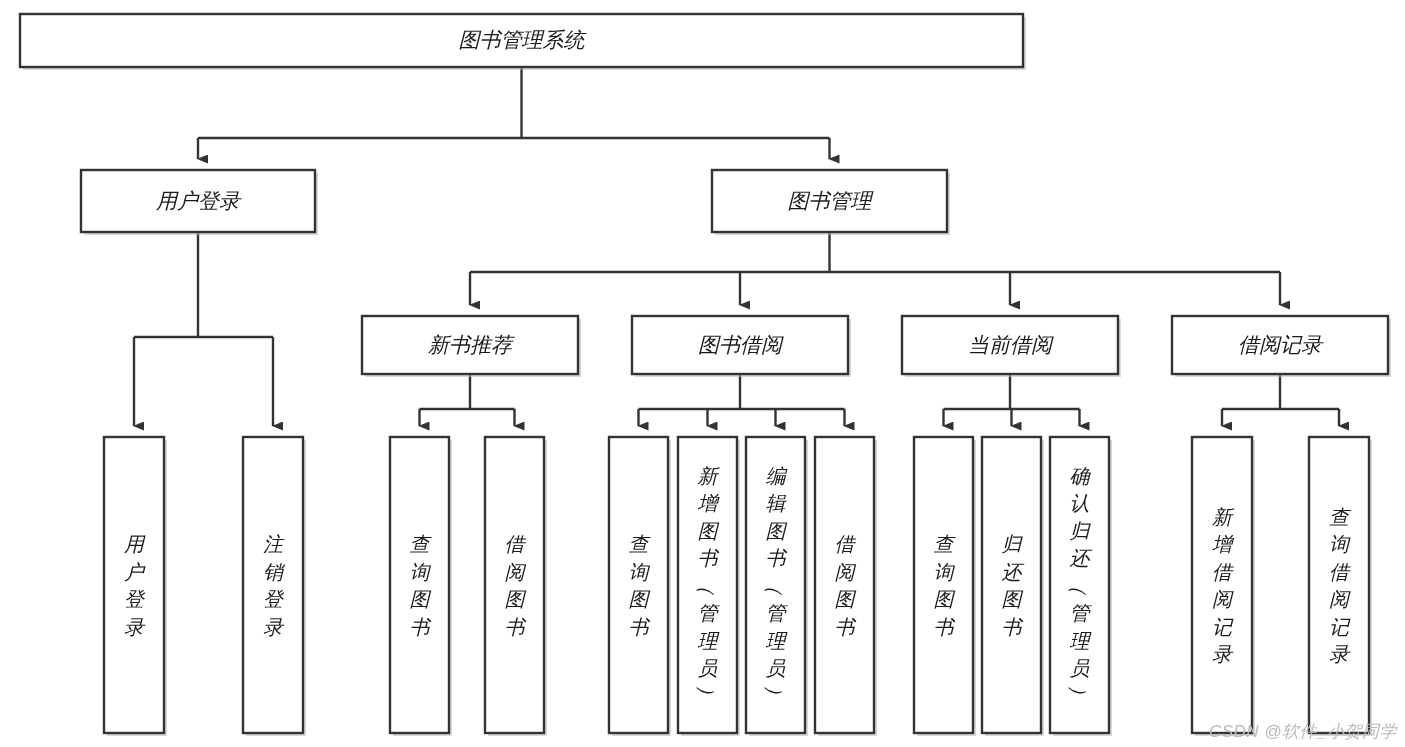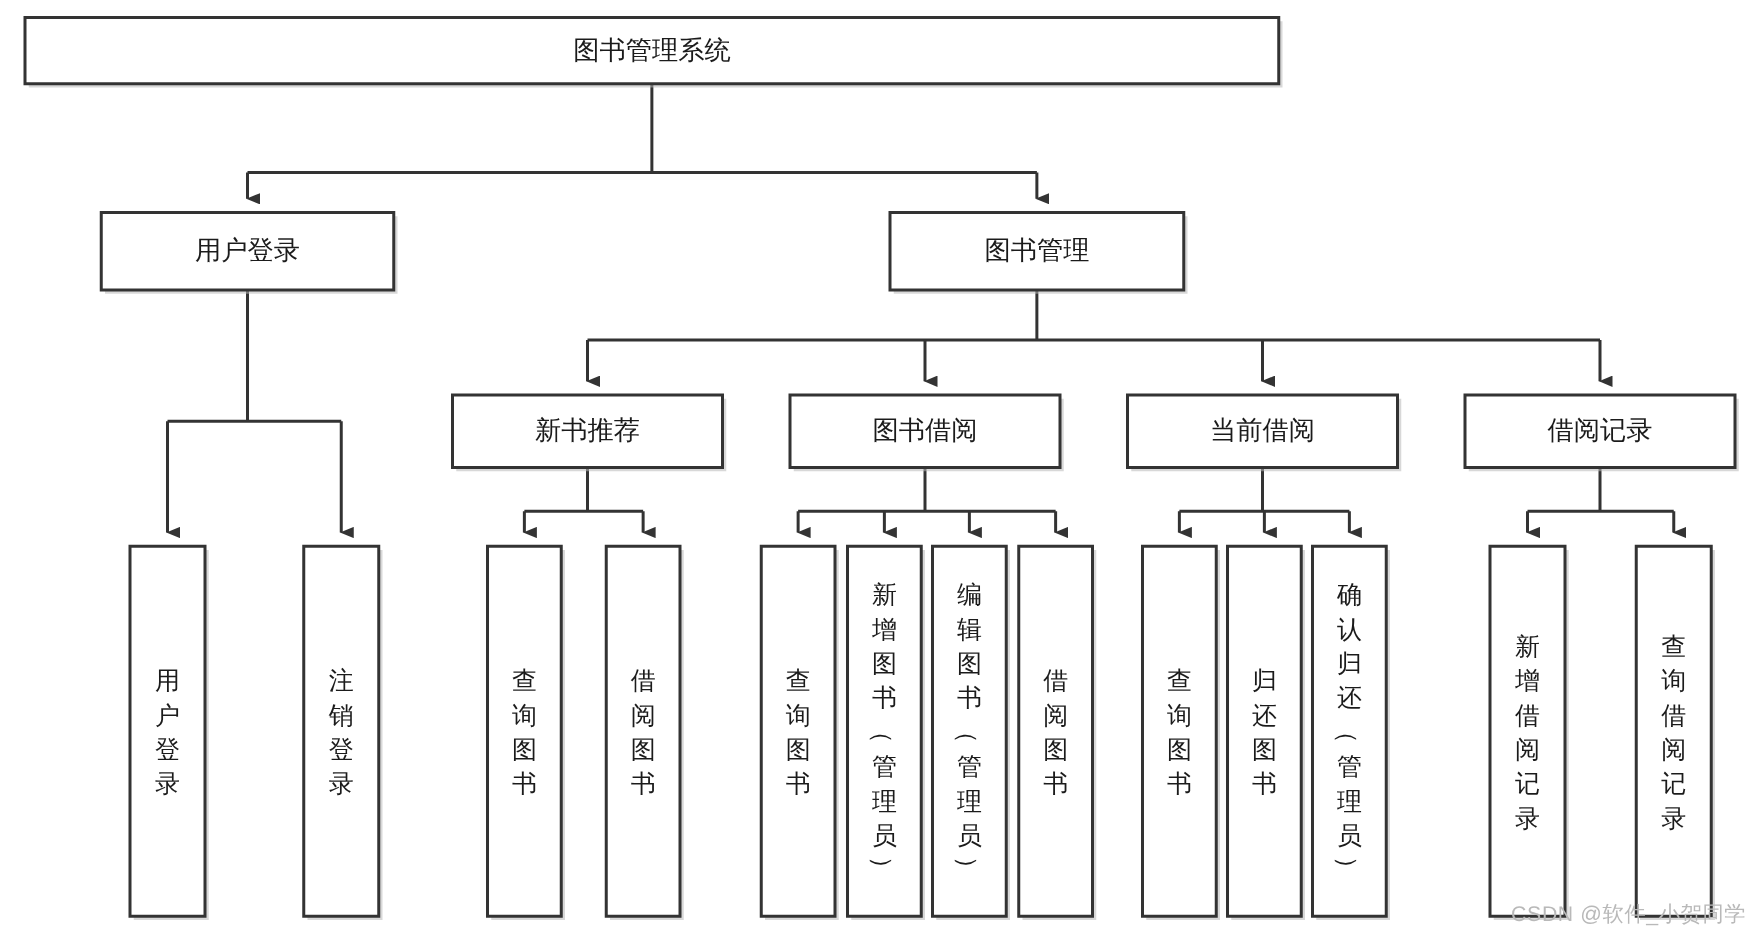--- a/index.html
+++ b/index.html
@@ -2,21 +2,21 @@
 <html><head>
 <meta charset="utf-8">
 <style>
   html,body{margin:0;padding:0;}
   body{
     width:1405px;height:747px;
     background:#ffffff;
     font-family:"Liberation Sans","DejaVu Sans",sans-serif;
     overflow:hidden;
   }
-  #diagram-root{position:relative;width:1405px;height:747px;}
+  #diagram-root{position:relative;width:1405px;height:747px;font-style:italic;}
   svg#flow{position:absolute;left:0;top:0;width:1405px;height:747px;}
   .node-rect{fill:#ffffff;stroke:#333333;stroke-width:2.4;}
   .node-shadow{fill:#b8b8b8;opacity:.55;}
   .edge{stroke:#333333;stroke-width:2.4;fill:none;stroke-linecap:butt;}
   .node-label{
     font-family:"Liberation Sans","DejaVu Sans",sans-serif;
     fill:#1b1b1b;
     font-size:21px;
     text-anchor:middle;
     dominant-baseline:middle;

